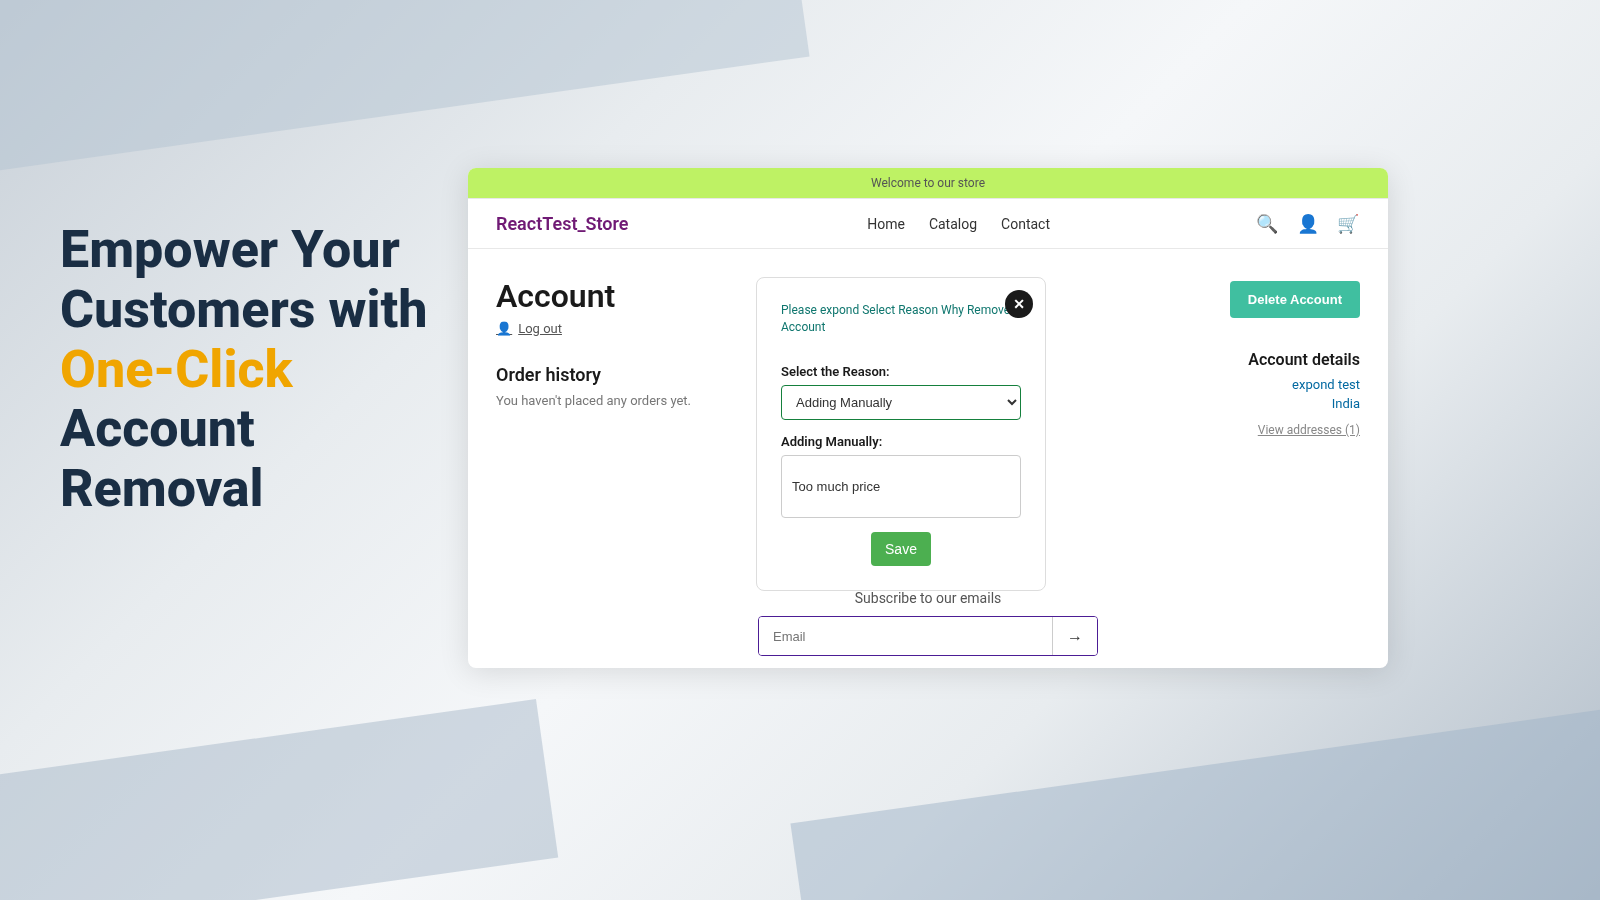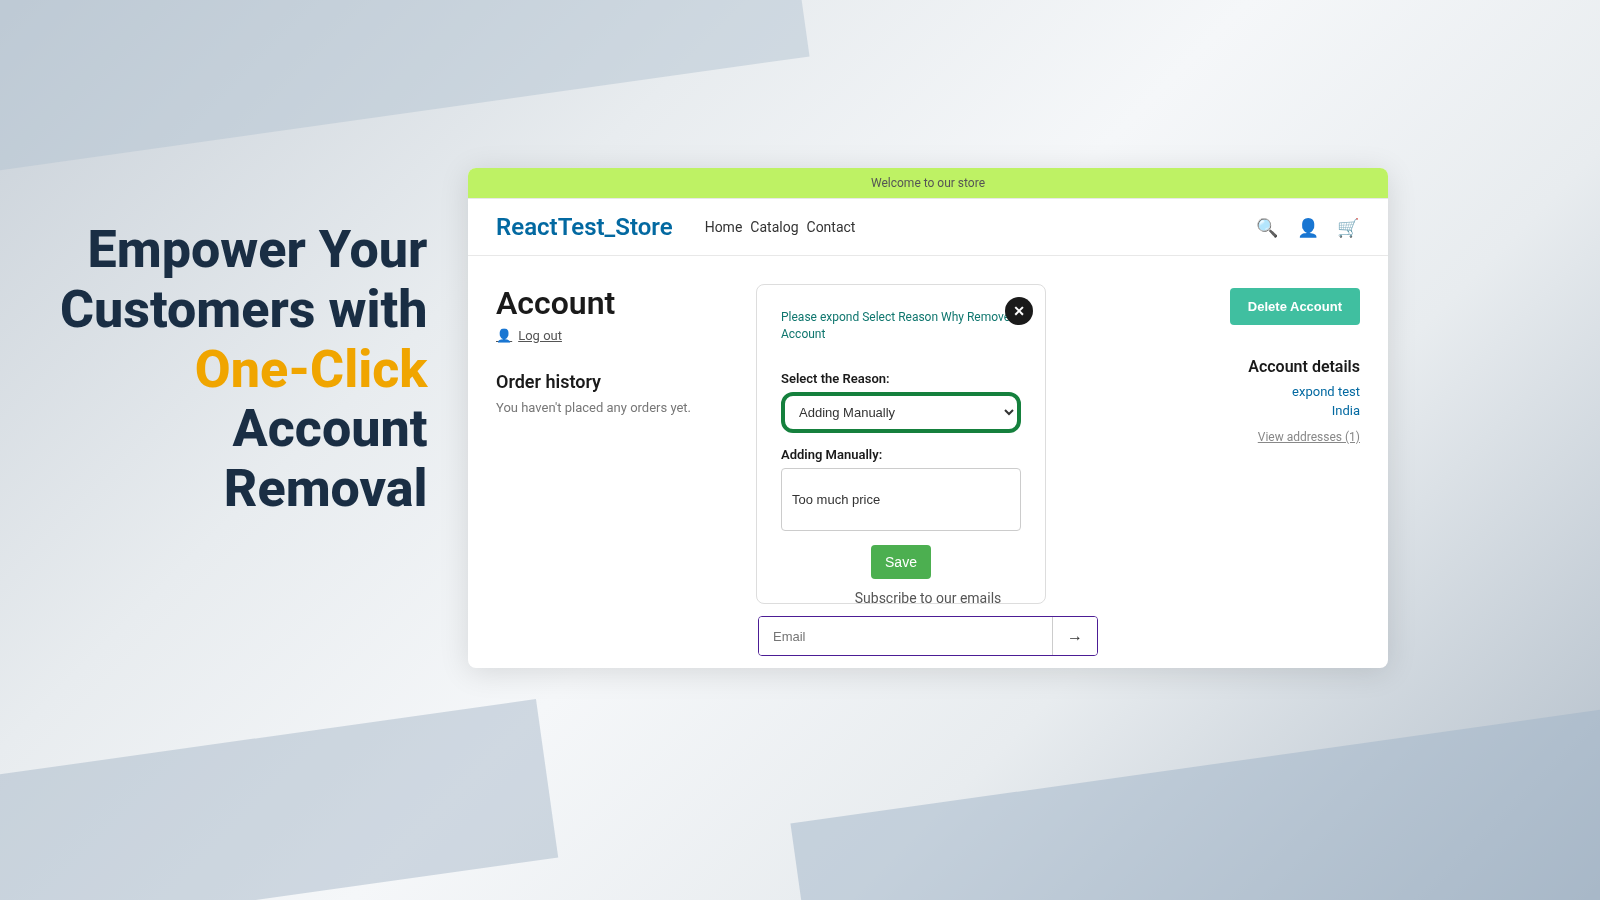--- a/index.html
+++ b/index.html
@@ -56,21 +56,20 @@
       left: 60px;
       top: 220px;
       z-index: 1;
       max-width: 380px;
     }
     .hero-text h1 {
       font-size: 52px;
       font-weight: 800;
       line-height: 1.15;
       color: #1a2e44;
-      text-align: right;
     }
     .hero-text h1 .highlight {
       color: #f0a500;
     }
 
     
     .store-window {
       position: absolute;
       left: 468px;
       top: 168px;
@@ -94,29 +93,30 @@
     }
 
     
     .nav {
       display: flex;
       align-items: center;
       padding: 14px 28px;
       border-bottom: 1px solid #e8e8e8;
     }
     .nav-brand {
-      font-size: 24px;
-      font-weight: 600;
-      color: #0369a1;
+      font-size: 18px;
+      font-weight: 600;
+      color: #701a75;
       margin-right: 32px;
     }
     .nav-links {
       display: flex;
-      gap: 8px;
+      gap: 24px;
       flex: 1;
+      justify-content: center;
     }
     .nav-link {
       font-size: 14px;
       color: #333;
       text-decoration: none;
       cursor: pointer;
     }
     .nav-icons {
       display: flex;
       gap: 18px;
@@ -204,22 +204,22 @@
     }
     .modal-label {
       font-size: 13px;
       font-weight: 600;
       color: #1a1a1a;
       margin-bottom: 6px;
     }
     .modal-select {
       width: 100%;
       padding: 8px 10px;
-      border: 4px solid #15803d;
-      border-radius: 12px;
+      border: 1px solid #15803d;
+      border-radius: 4px;
       font-size: 13px;
       color: #333;
       appearance: auto;
       margin-bottom: 14px;
       background: #fff;
     }
     .modal-sublabel {
       font-size: 13px;
       font-weight: 600;
       color: #1a1a1a;

